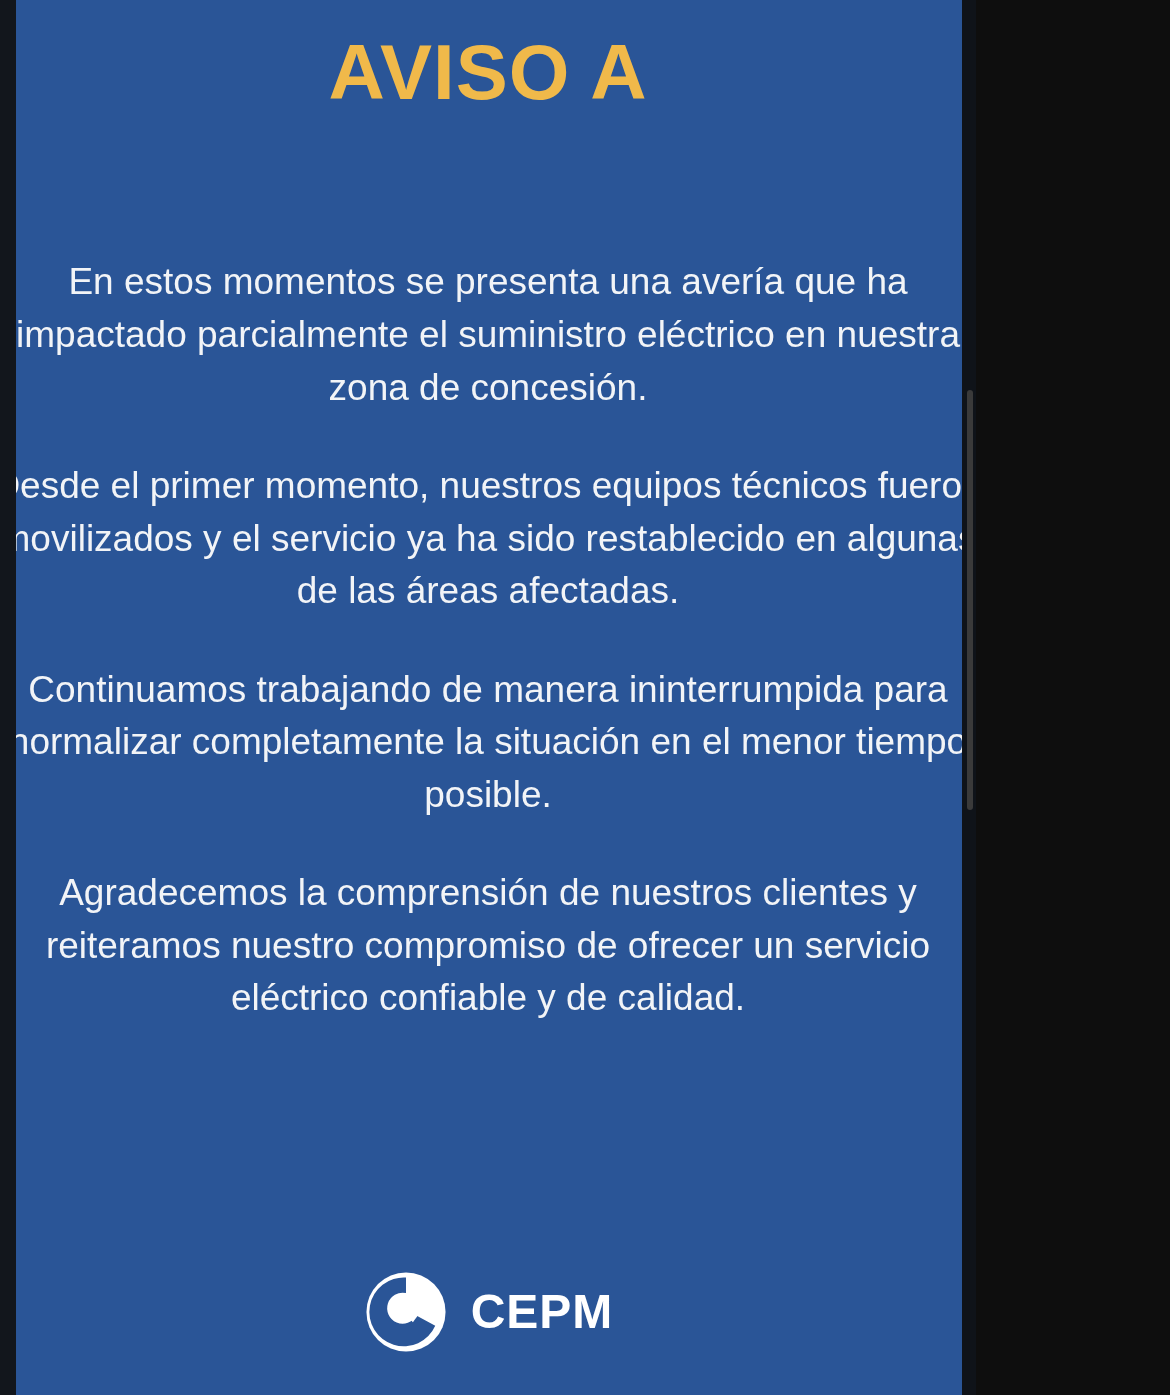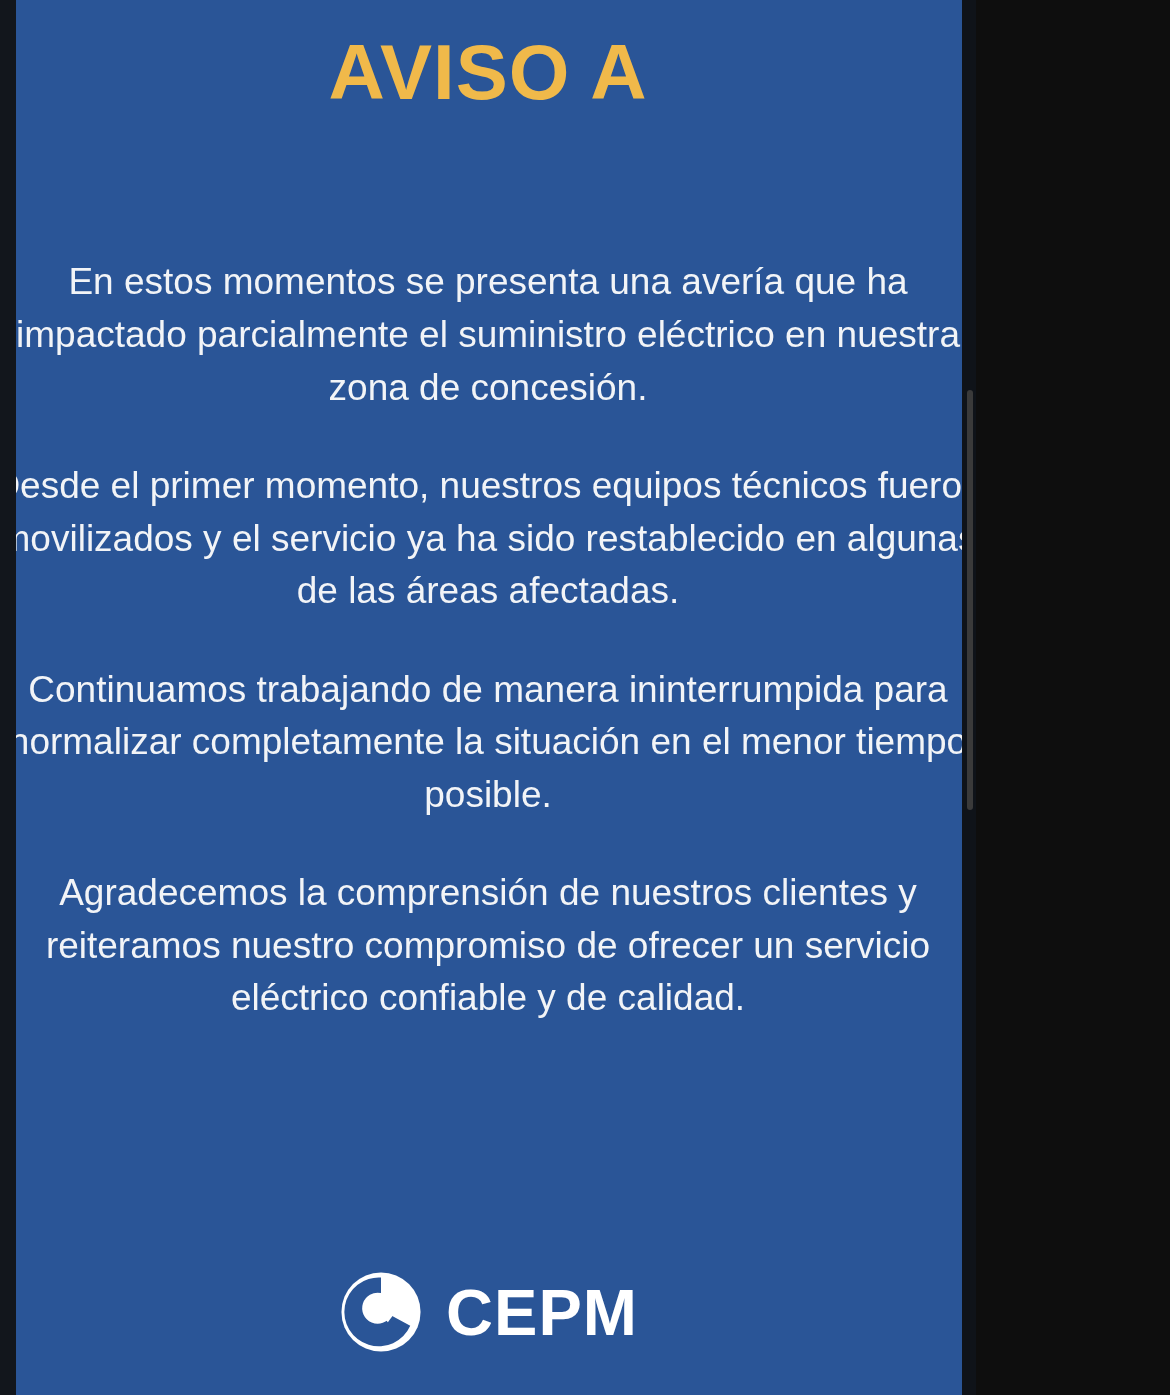--- a/index.html
+++ b/index.html
@@ -101,21 +101,21 @@
     justify-content: center;
     gap: 22px;
   }
   .brand-mark {
     width: 86px;
     height: 86px;
     flex: 0 0 auto;
   }
   .brand-name {
     color: #ffffff;
-    font-size: 65px;
+    font-size: 48px;
     font-weight: 700;
     letter-spacing: 1px;
     line-height: 1;
   }
 </style>
 </head>
 <body>
 
 <div class="notice-card">
 

